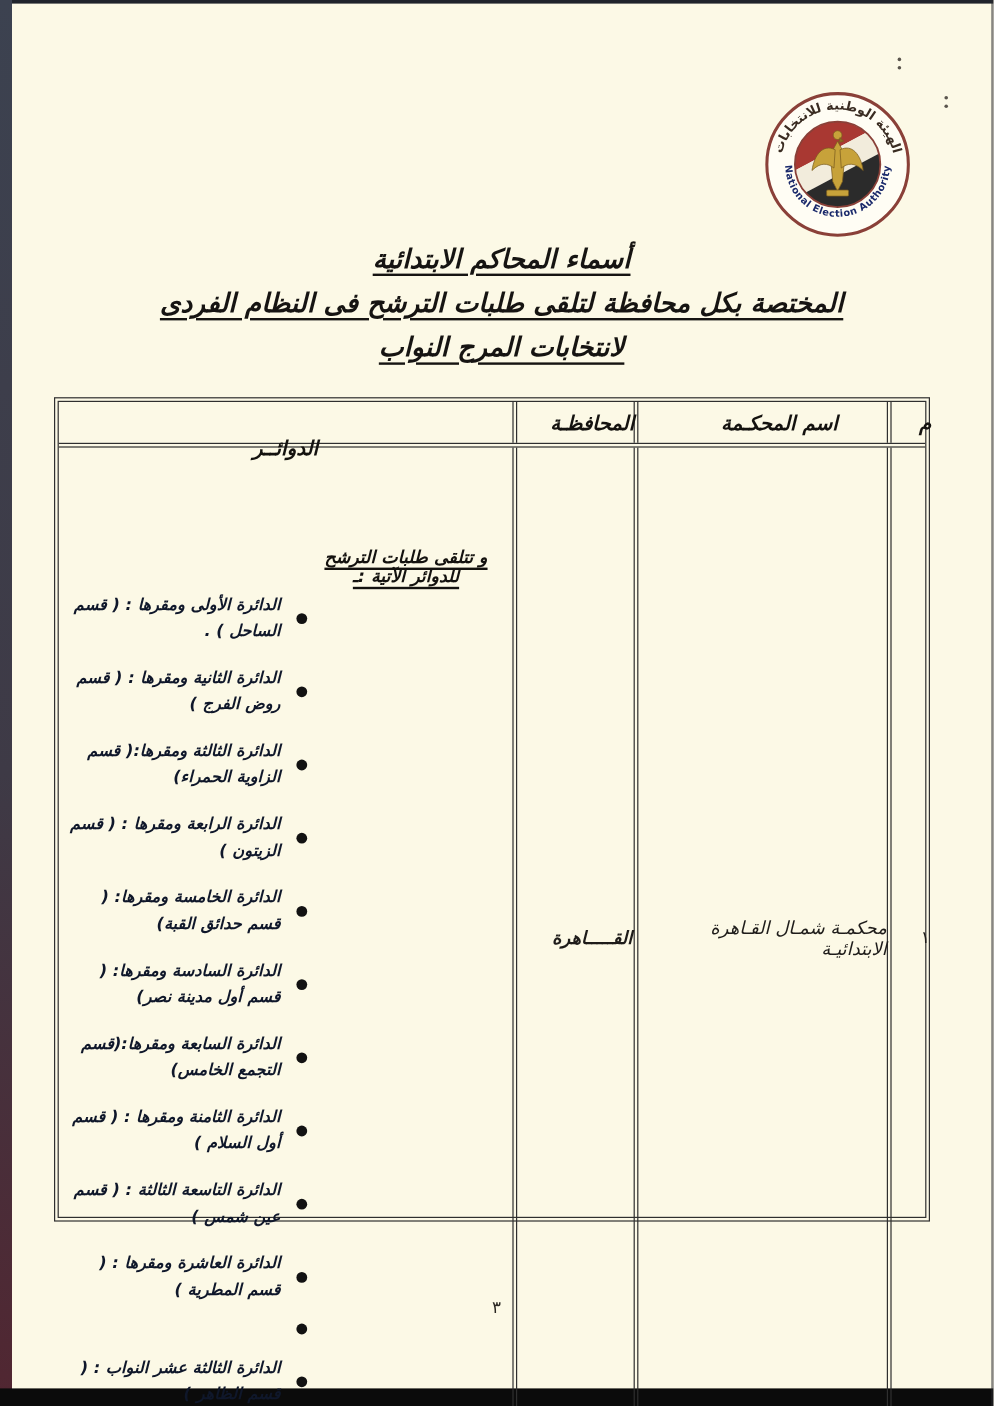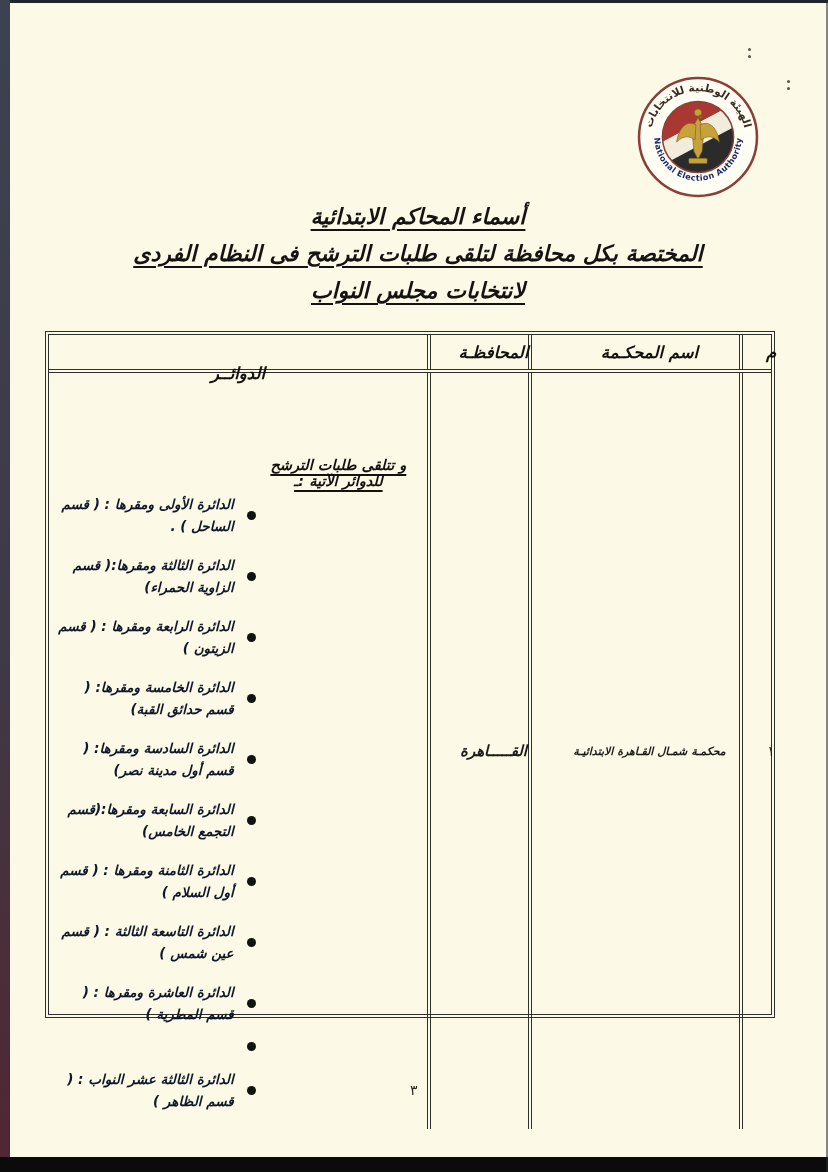--- a/index.html
+++ b/index.html
@@ -50,21 +50,21 @@
   }
   .trow{display:flex;width:100%;}
   .thead{height:38px;border-bottom:4px double #2f2f2f;flex:none;box-sizing:border-box;}
   .tbody{flex:1;}
   .cell{box-sizing:border-box;display:flex;align-items:center;justify-content:center;padding-left:28px;}
   .col-num{width:30px;flex:none;border-left:4px double #2f2f2f;}
   .col-court{width:211px;flex:none;border-left:4px double #2f2f2f;}
   .col-gov{width:101px;flex:none;border-left:4px double #2f2f2f;}
   .col-dist{flex:1;margin-top:38px;}
   .thead .cell{font-weight:bold;font-style:italic;font-size:16.5px;color:#14120f;}
-  .cell-court-name{font-weight:bold;font-style:italic;font-size:11px;}
+  .cell-court-name{font-weight:normal;font-style:italic;font-size:15px;}
   .cell-gov-name{font-weight:bold;font-style:italic;font-size:15px;white-space:nowrap;}
   .cell-num-val{font-size:14px;}
 
   
   .col-dist{flex-direction:row;align-items:stretch;justify-content:flex-start;padding:46px 12px 0 8px;}
   .dist-intro{
     text-align:center;font-weight:bold;font-style:italic;font-size:14.5px;color:#14120f;
   }
   .dist-intro span{
     text-decoration:underline;text-decoration-thickness:1.5px;text-underline-offset:4px;
@@ -130,21 +130,21 @@
       </text>
       <text font-size="8" font-weight="bold" fill="#1b2a6b" letter-spacing="0.4" font-family="DejaVu Sans, sans-serif">
         <textPath href="#bottomArc" startOffset="50%" text-anchor="middle">National Election Authority</textPath>
       </text>
     </svg>
   </div>
 
   <div class="title-block">
     <div class="tline"><span>أسماء المحاكم الابتدائية</span></div>
     <div class="tline"><span>المختصة بكل محافظة لتلقى طلبات الترشح فى النظام الفردى</span></div>
-    <div class="tline"><span>لانتخابات مجلس النواب</span></div>
+    <div class="tline"><span>لانتخابات المرج النواب</span></div>
   </div>
 
   <div class="doc-table">
     <div class="trow thead">
       <div class="cell col-num">م</div>
       <div class="cell col-court">اسم المحكـمة</div>
       <div class="cell col-gov">المحافظـة</div>
       <div class="cell col-dist" style="flex-direction:row;align-items:center;justify-content:center;padding:0;">الدوائــر</div>
     </div>
     <div class="trow tbody">
@@ -161,20 +161,24 @@
         <div class="dist-intro">
           <span>و تتلقى طلبات الترشح للدوائر الآتية :ـ</span>
         </div>
         <ul class="dist-list">
           <li>
               <span class="bullet"></span>
               <span>الدائرة الأولى ومقرها : ( قسم الساحل ) .</span>
             </li>
           <li>
               <span class="bullet"></span>
+              <span>الدائرة الثانية ومقرها : ( قسم روض الفرج )</span>
+            </li>
+          <li>
+              <span class="bullet"></span>
               <span>الدائرة الثالثة ومقرها:( قسم الزاوية الحمراء)</span>
             </li>
           <li>
               <span class="bullet"></span>
               <span>الدائرة الرابعة ومقرها : ( قسم الزيتون )</span>
             </li>
           <li>
               <span class="bullet"></span>
               <span>الدائرة الخامسة ومقرها: ( قسم حدائق القبة)</span>
             </li>

